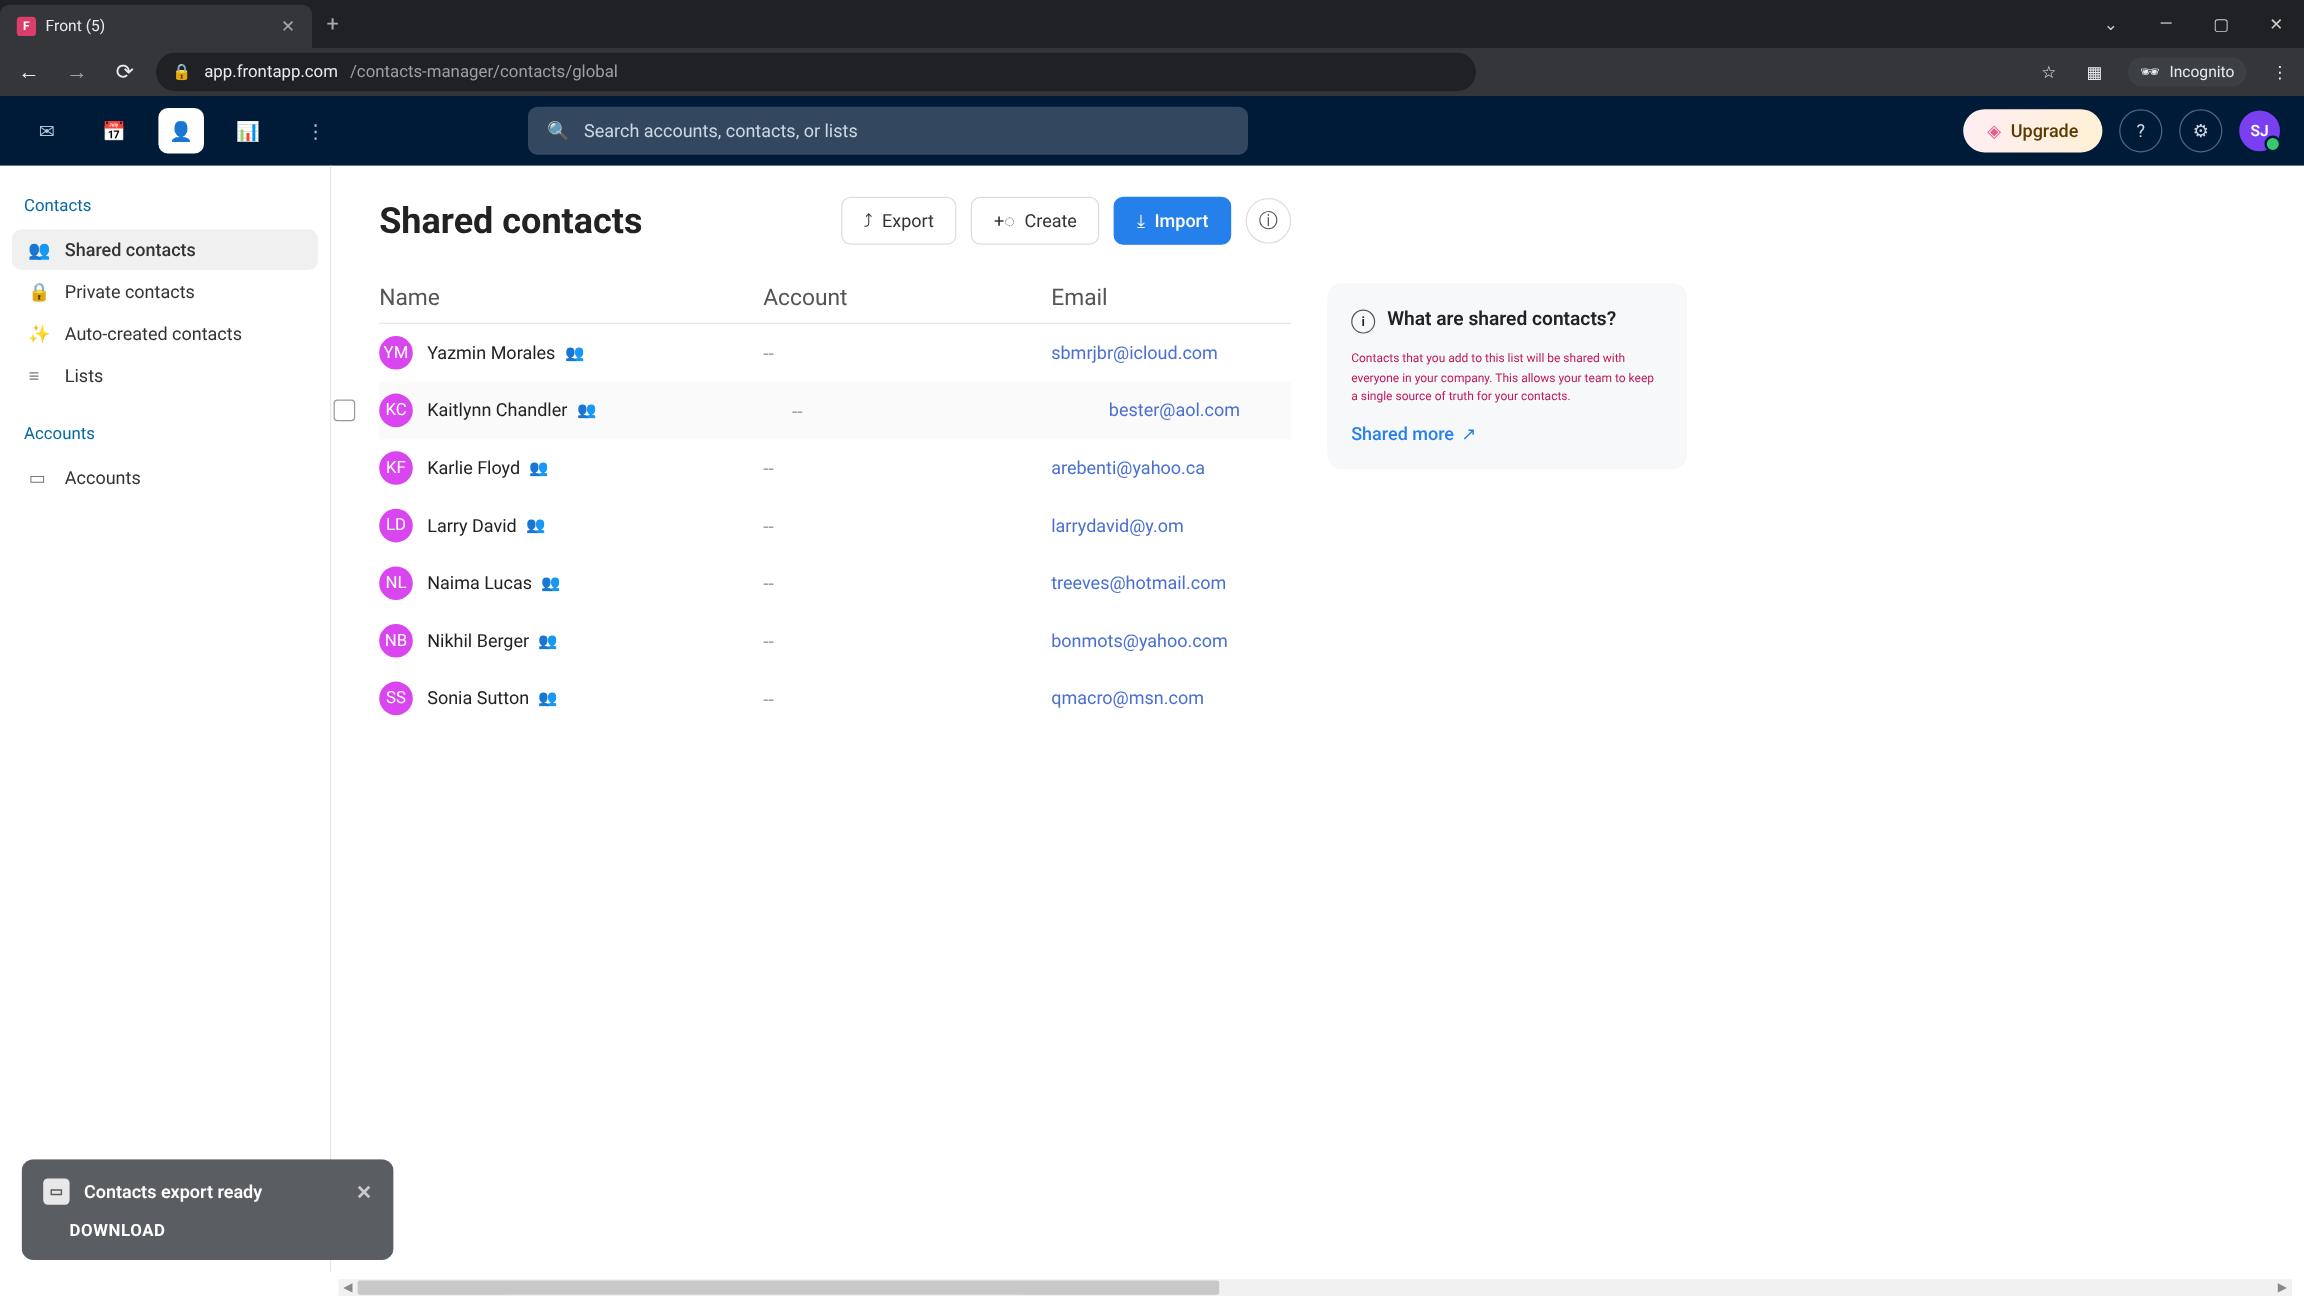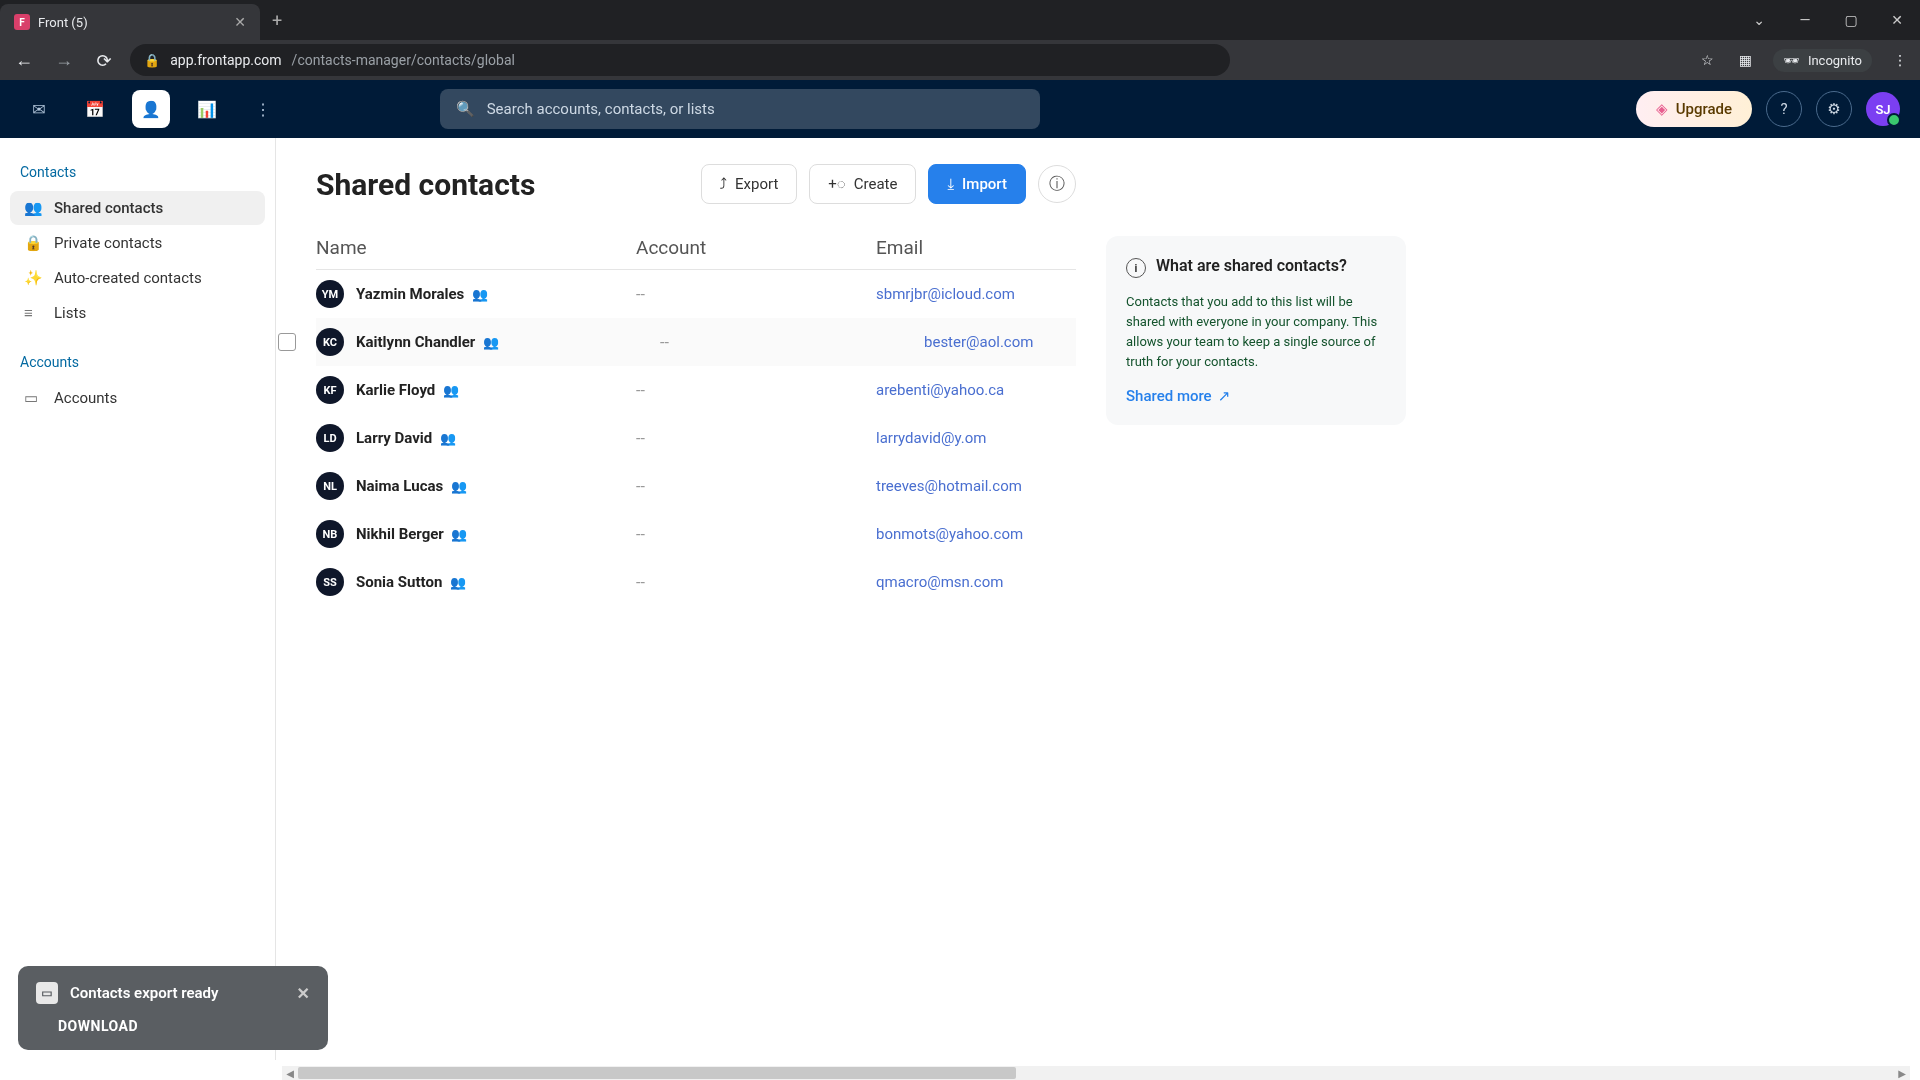--- a/index.html
+++ b/index.html
@@ -55,31 +55,31 @@
 
 .table { margin-top: 22px; }
 .thead { display: flex; border-bottom: 1px solid #e5e5e5; padding: 10px 0; color: #555; font-size: 19px; }
 .col-name{width:320px;}
 .col-acct{width:240px;}
 .col-email{flex:1;}
 .trow { display: flex; align-items: center; padding: 10px 0; position:relative;}
 .trow .chk{position:absolute;left:-38px;width:18px;height:18px;border:1.5px solid #999;border-radius:3px;display:none;}
 .trow.hovered{background:#fafafa;gap:24px;}
 .trow.hovered .chk{display:block;}
-.av { width: 28px; height: 28px; border-radius: 50%; background: #0f172a; color: #fff; font-size: 11px; font-weight: 700; display: flex; align-items: center; justify-content: center; margin-right: 12px; }
-.cname{font-weight:700;color:#222;font-size:15px;display:flex;align-items:center;gap:8px;}
+.av { width: 28px; height: 28px; border-radius: 50%; background: #d946ef; color: #fff; font-size: 14px; font-weight: 400; display: flex; align-items: center; justify-content: center; margin-right: 12px; }
+.cname{font-weight:400;color:#222;font-size:15px;display:flex;align-items:center;gap:8px;}
 .cname .shared-ic{color:#888;font-size:13px;}
 .acct-dash{color:#999;}
 .email-link{color:#4a6fd0;font-size:15px;}
 
 
 .info-panel { width: 300px; background: #f7f8f9; border-radius: 12px; padding: 20px 20px; align-self: flex-start; margin-top: 72px;}
 .info-panel h3{font-size:16px;font-weight:600;color:#222;display:flex;gap:10px;align-items:flex-start;margin-bottom:14px;}
 .info-panel h3 .ii{width:20px;height:20px;border:1.5px solid #555;border-radius:50%;display:flex;align-items:center;justify-content:center;font-size:11px;flex-shrink:0;margin-top:2px;}
-.info-panel p{font-size:13px;color:#14532d;line-height:1.55;margin-bottom:14px;}
+.info-panel p{font-size:10px;color:#be185d;line-height:1.55;margin-bottom:14px;}
 .learn-more{color:#2680eb;font-size:15px;font-weight:500;display:flex;align-items:center;gap:6px;}
 
 
 .toast { position: fixed; left: 18px; bottom: 30px; background: #5a5e62; color: #fff; border-radius: 10px; padding: 16px 18px; width: 310px; }
 .toast-head{display:flex;align-items:center;gap:12px;font-weight:600;font-size:15px;}
 .toast-head .ticon{width:22px;height:22px;background:#e8e8e8;border-radius:4px;display:flex;align-items:center;justify-content:center;color:#5a5e62;font-size:12px;}
 .toast-close{margin-left:auto;color:#ccc;cursor:pointer;font-size:16px;}
 .toast-action{margin-top:14px;font-weight:700;font-size:14px;letter-spacing:0.5px;margin-left:22px;cursor:pointer;}
 
 

